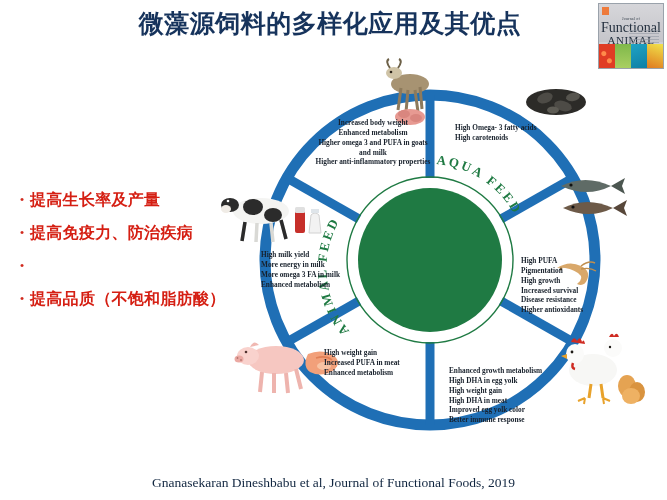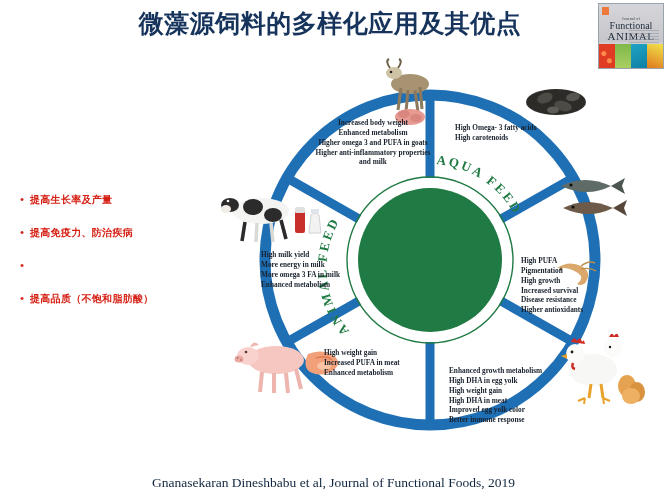--- a/index.html
+++ b/index.html
@@ -16,38 +16,38 @@
   
   .cover{position:absolute;left:598px;top:3px;width:64px;height:64px;
          border:1px solid #9aa2ab;background:#cfcfd3;overflow:hidden;}
   .cover .cv-top{position:absolute;left:0;top:0;right:0;height:60%;
          background:linear-gradient(180deg,#d6d6da 0%,#c5c5ca 100%);}
   .cover .cv-els{position:absolute;left:3px;top:3px;width:7px;height:8px;
          background:#f26b21;opacity:.85;}
   .cover .cv-ttl{position:absolute;left:0;right:0;top:13px;text-align:center;
          font-family:"Liberation Serif",serif;color:#24303f;line-height:1.0;}
   .cover .cv-ttl .l1{font-size:4px;letter-spacing:.2px;display:block;color:#3a4450;}
-  .cover .cv-ttl .l2{font-size:10px;display:block;font-weight:normal;}
+  .cover .cv-ttl .l2{font-size:14px;display:block;font-weight:normal;}
   .cover .cv-ttl .l3{font-size:11px;display:block;letter-spacing:.5px;}
   .cover .cv-lines{position:absolute;left:30px;top:40%;width:30px;height:14px;
          background:repeating-linear-gradient(180deg,#8e95a0 0 1px,transparent 1px 3px);opacity:.55;}
   .cover .cv-bot{position:absolute;left:0;right:0;bottom:0;height:38%;display:flex;}
   .cover .cv-bot i{flex:1;display:block;}
   .cv-b1{background:radial-gradient(circle at 30% 40%,#ff8a4a 2px,transparent 3px),
                     radial-gradient(circle at 65% 70%,#ff8a4a 2px,transparent 3px),#e03c24;}
   .cv-b2{background:linear-gradient(180deg,#7fb84a 0%,#a9cf62 100%);}
   .cv-b3{background:linear-gradient(160deg,#1fa3c4 0%,#0e7fa5 100%);}
   .cv-b4{background:linear-gradient(200deg,#f0e24a 0%,#e07a1f 100%);}
 
   
   .bullets{position:absolute;left:14px;top:190px;width:215px;}
   .bullet{display:flex;align-items:flex-start;margin-bottom:13px;}
   .bullet .dot{color:#d12a1e;font-size:13px;line-height:20px;width:16px;flex:none;text-align:center;}
   .bullet .btxt{color:#d51f13;font-family:"Liberation Sans",sans-serif;font-weight:bold;
-                font-size:10px;line-height:20px;letter-spacing:.3px;white-space:nowrap;}
+                font-size:16px;line-height:20px;letter-spacing:.3px;white-space:nowrap;}
 
   
   .ring-wrap{position:absolute;left:233px;top:60px;width:420px;height:400px;}
   .ring-svg{position:absolute;left:0;top:0;}
 
   .lbl{position:absolute;font-family:"Liberation Serif",serif;font-size:7.3px;
        color:#17202b;line-height:1.35;font-weight:bold;}
   .lbl.c{text-align:center;}
 
   .ctr-cn{position:absolute;left:0;right:0;top:0;text-align:right;
@@ -212,22 +212,22 @@
       <circle cx="59" cy="21" r="1.2" fill="#1d1a16"></circle>
       <ellipse cx="76" cy="60" rx="9" ry="11" fill="#e5a352"></ellipse>
       <ellipse cx="86" cy="66" rx="8" ry="10" fill="#d9933f"></ellipse>
       <ellipse cx="80" cy="70" rx="9" ry="8" fill="#eeb163"></ellipse>
     </svg>
 
     <div class="lbl c" style="left:60px;top:58px;width:160px">
       <div>Increased body weight</div>
       <div>Enhanced metabolism</div>
       <div>Higher omega 3 and PUFA in goats</div>
+      <div>and milk</div>
       <div>Higher anti-inflammatory properties</div>
-      <div>and milk</div>
     </div>
 
     <div class="lbl" style="left:222px;top:63px;width:130px">
       <div>High Omega- 3 fatty acids</div>
       <div>High carotenoids</div>
     </div>
 
     <div class="lbl" style="left:28px;top:190px;width:120px">
       <div>High milk yield</div>
       <div>More energy in milk</div>

